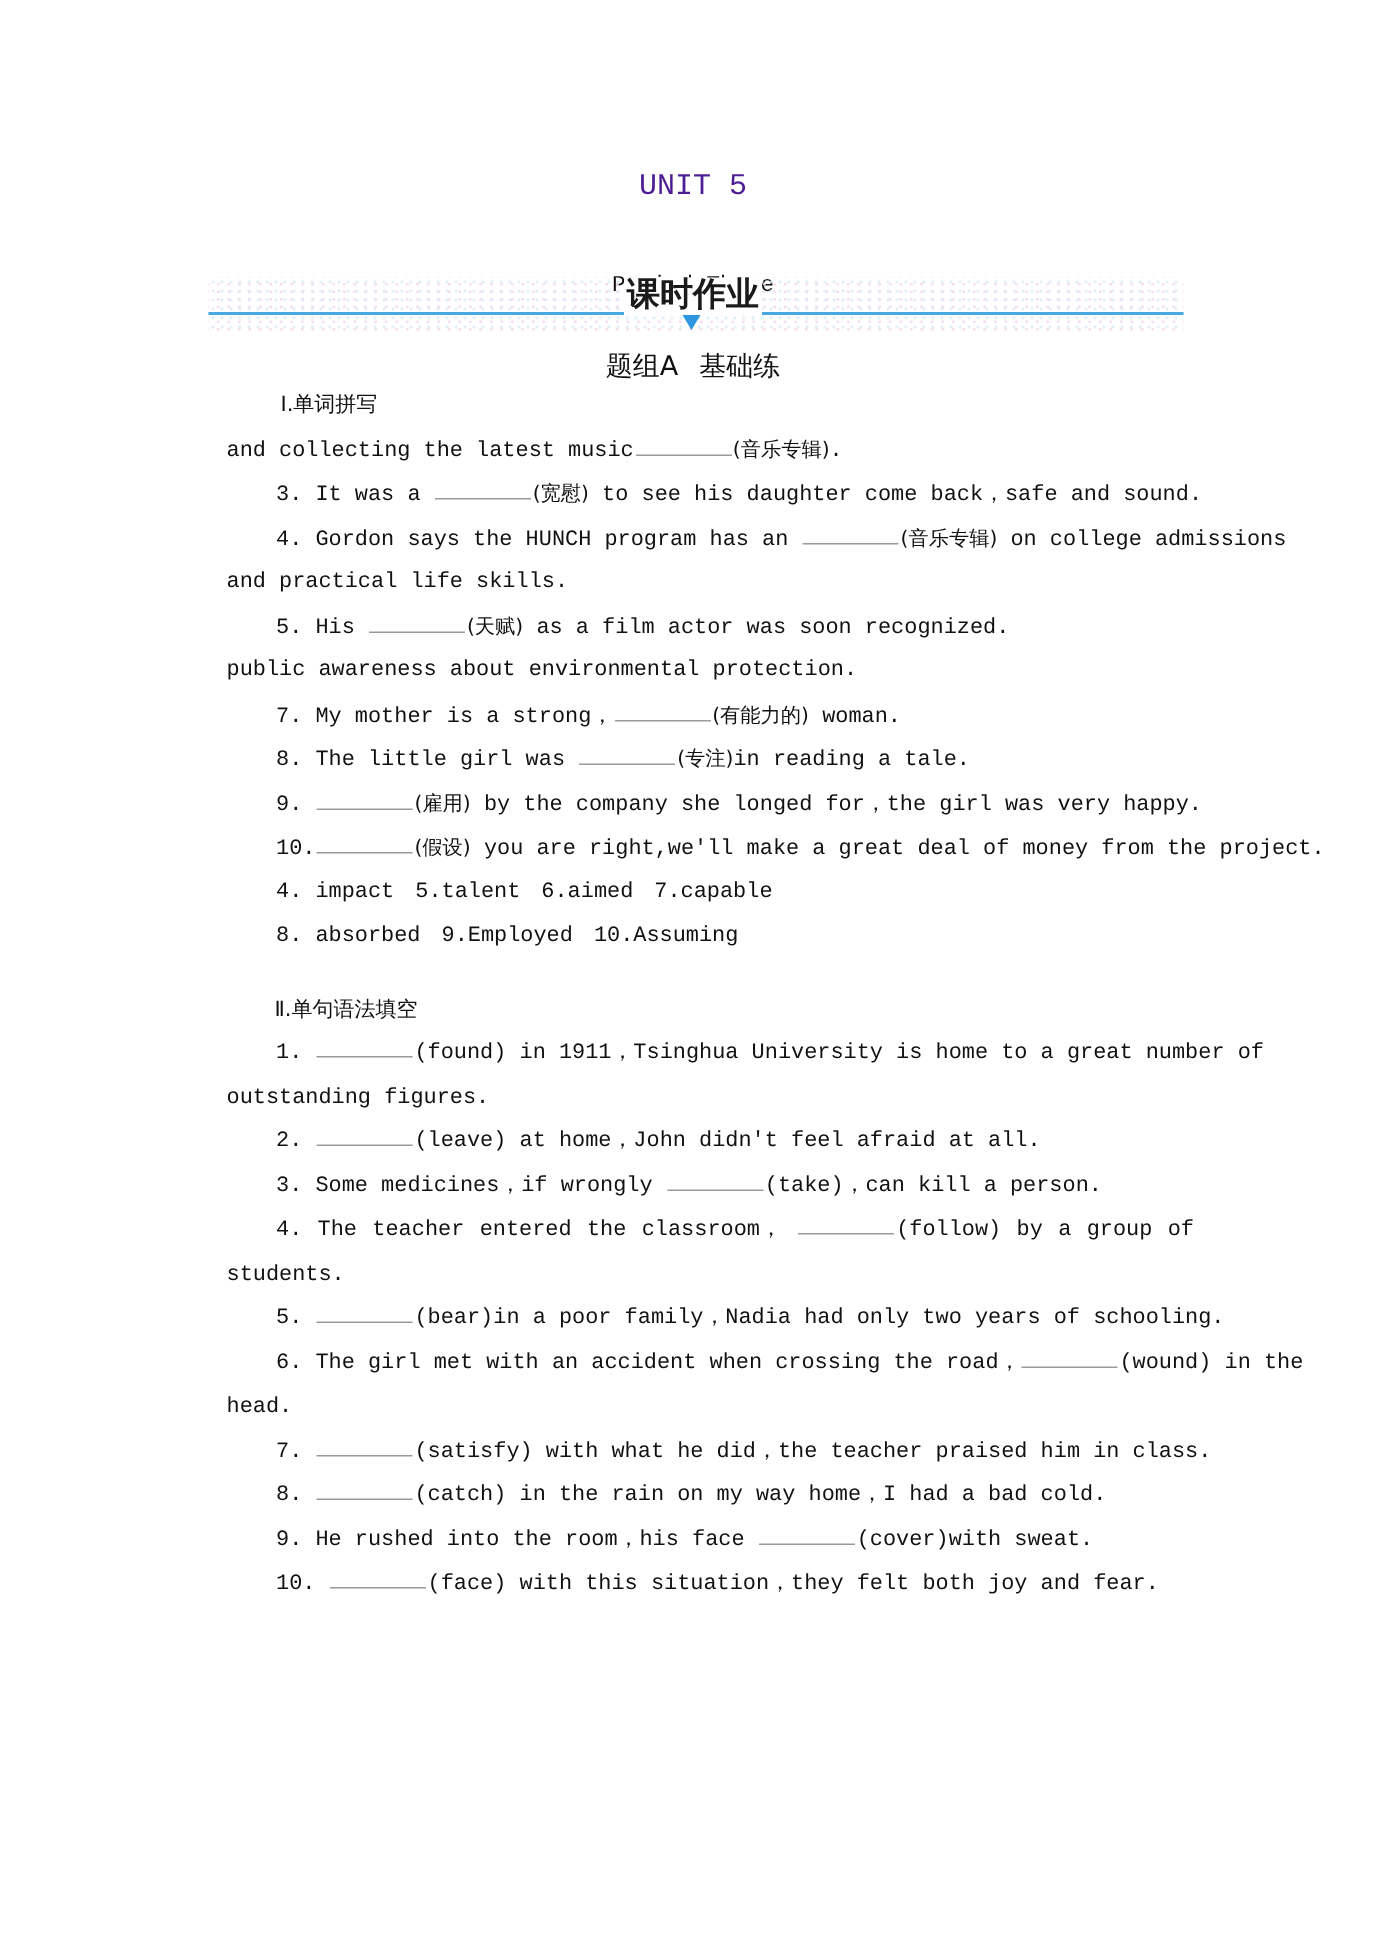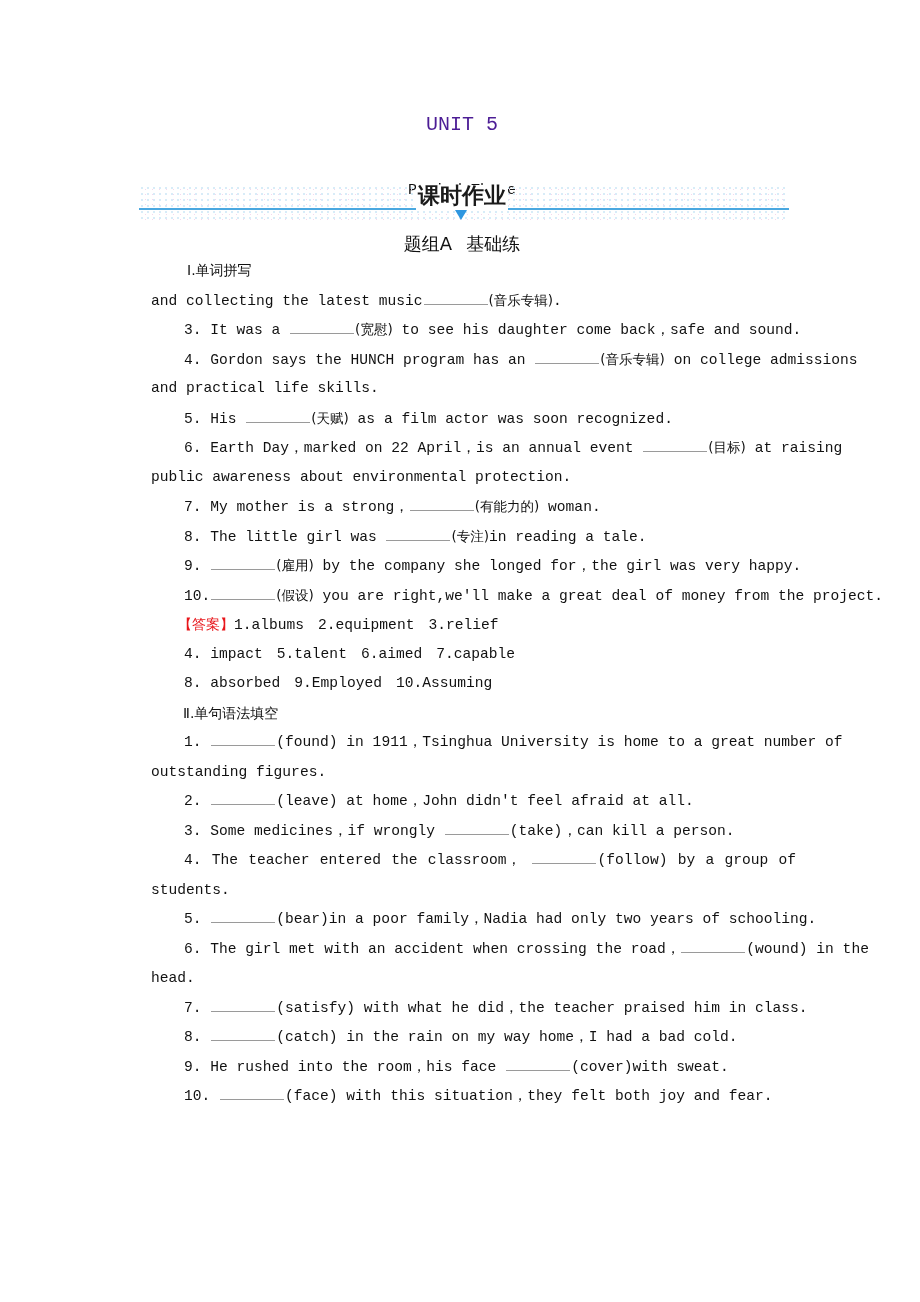--- a/index.html
+++ b/index.html
@@ -191,24 +191,20 @@
       <span>4.</span>
       <span>Gordon says the HUNCH program has an </span><span class="blank"></span><span class="cn">(音乐专辑)</span><span> on college admissions</span>
     </div>
     <div class="line">and practical life skills.</div>
 
     <div class="line indent">
       <span>5.</span>
       <span>His </span><span class="blank"></span><span class="cn">(天赋)</span><span> as a film actor was soon recognized.</span>
     </div>
 
-    <div class="line indent">
-      <span>6.</span>
-      <span>Earth Day，marked on 22 April，is an annual event </span><span class="blank"></span><span class="cn">(目标)</span><span> at raising</span>
-    </div>
     <div class="line">public awareness about environmental protection.</div>
 
     <div class="line indent">
       <span>7.</span>
       <span>My mother is a strong，</span><span class="blank"></span><span class="cn">(有能力的)</span><span> woman.</span>
     </div>
 
     <div class="line indent">
       <span>8.</span>
       <span>The little girl was </span><span class="blank"></span><span class="cn">(专注)</span><span>in reading a tale.</span>
@@ -216,31 +212,28 @@
 
     <div class="line indent">
       <span>9.</span>
       <span class="blank"></span><span class="cn">(雇用)</span><span> by the company she longed for，the girl was very happy.</span>
     </div>
 
     <div class="line indent">
       <span>10.</span><span class="blank"></span><span class="cn">(假设)</span><span> you are right,we'll make a great deal of money from the project.</span>
     </div>
 
-    <div class="line" style="padding-left:27px;">
-      <span class="answer-tag">【答案】</span><span class="ans">1.albums</span><span class="ans">2.equipment</span><span class="ans">3.relief</span>
-    </div>
     <div class="line indent">
       <span class="ans">4. impact</span><span class="ans">5.talent</span><span class="ans">6.aimed</span><span class="ans">7.capable</span>
     </div>
     <div class="line indent">
       <span class="ans">8. absorbed</span><span class="ans">9.Employed</span><span class="ans">10.Assuming</span>
     </div>
 
-    <div class="line section" style="padding-left:32px;">Ⅱ.单句语法填空</div>
+    <div class="line section" style="padding-left:32px;margin-top:19px;">Ⅱ.单句语法填空</div>
 
     <div class="line indent">
       <span>1.</span>
       <span class="blank"></span><span>(found)</span><span> in 1911，Tsinghua University is home to a great number of</span>
     </div>
     <div class="line">outstanding figures.</div>
 
     <div class="line indent">
       <span>2.</span>
       <span class="blank"></span><span>(leave)</span><span> at home，John didn't feel afraid at all.</span>

